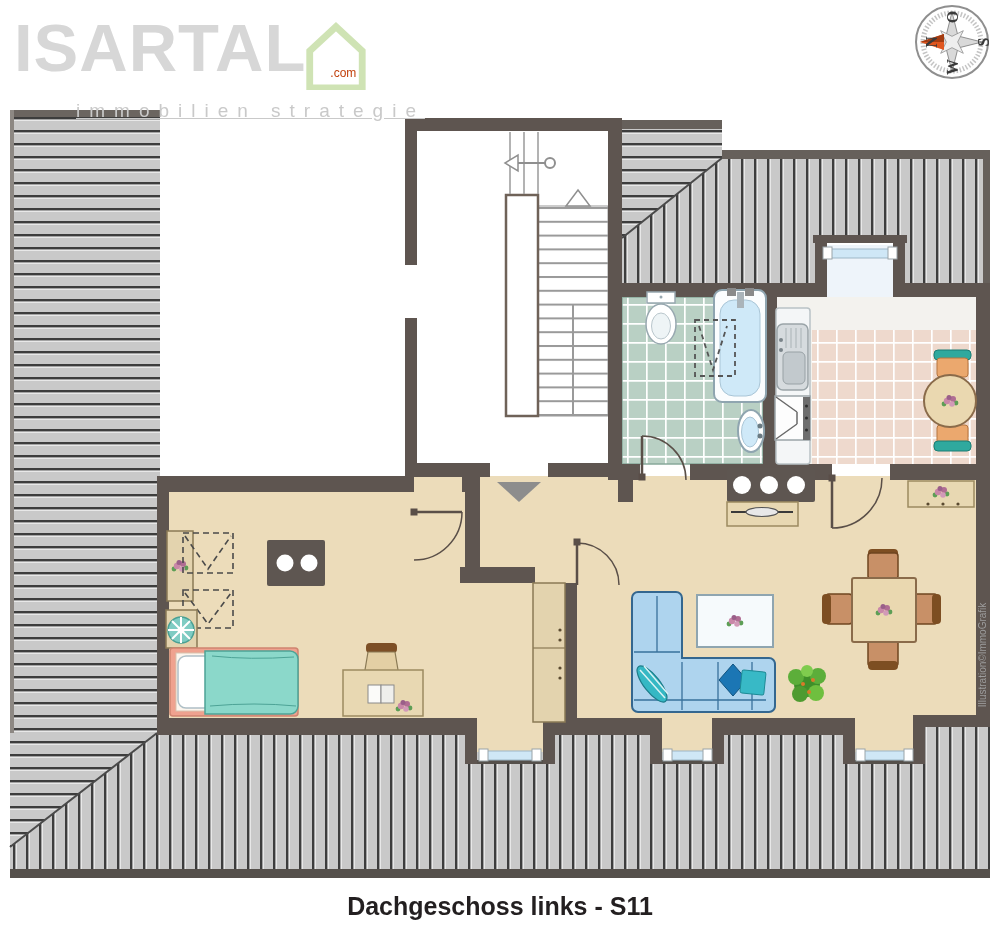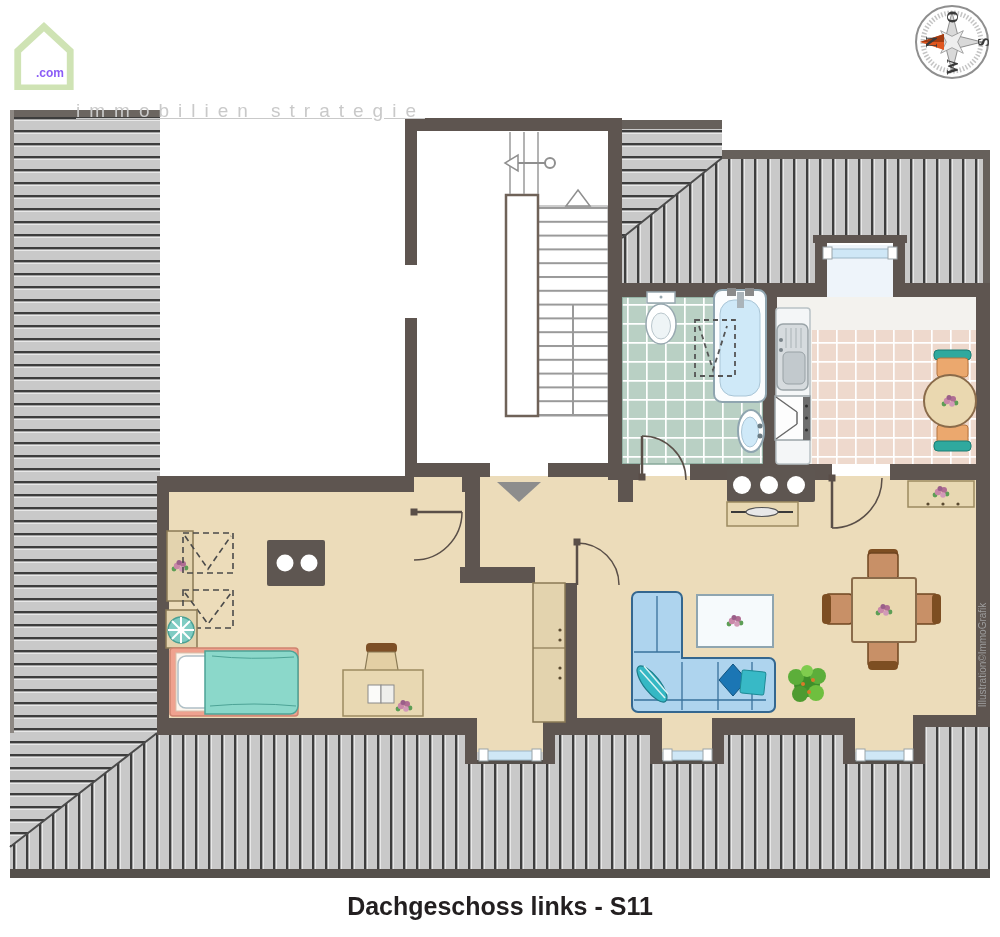--- a/index.html
+++ b/index.html
@@ -4,34 +4,35 @@
 <style>
   html,body{margin:0;padding:0;background:#ffffff;}
   .stage{position:relative;width:1000px;height:937px;background:#fff;overflow:hidden;
          font-family:"Liberation Sans",sans-serif;}
   .plan-svg{position:absolute;left:0;top:0;}
   
   .logo{position:absolute;left:14px;top:14px;width:330px;z-index:5;}
   .logo-row{display:flex;align-items:flex-start;}
   .logo-word{font-size:67px;font-weight:bold;color:#d7d7d7;letter-spacing:1px;line-height:1;}
   .logo-house{position:relative;margin-left:-6px;margin-top:2px;}
-  .logo-tld{position:absolute;right:14px;bottom:14px;font-size:12px;color:#8b5cf6;font-weight:bold;}
+  .logo-tld{position:absolute;right:14px;bottom:14px;font-size:12px;color:#c2410c;font-weight:normal;}
   .logo-tagline{margin-top:6px;margin-left:62px;font-size:19px;color:#c9c9c9;
                 letter-spacing:9px;white-space:nowrap;text-decoration:underline;}
   
   .caption{position:absolute;left:0;top:892px;width:100%;text-align:center;
            font-size:25px;font-weight:bold;color:#231f20;z-index:5;}
 </style>
 </head>
 <body>
 
 <div class="stage">
 
   <div class="logo">
     <div class="logo-row">
+      <span class="logo-word">ISARTAL</span>
       <span class="logo-house">
         <svg width="70" height="74" viewBox="0 0 72 76">
           <path d="M10,74 V36 L37,11 L64,36 V74 Z" fill="none" stroke="#cfe3b4" stroke-width="7"></path>
         </svg>
         <span class="logo-tld">.com</span>
       </span>
     </div>
     <div class="logo-tagline">immobilien strategie</div>
   </div>
 

